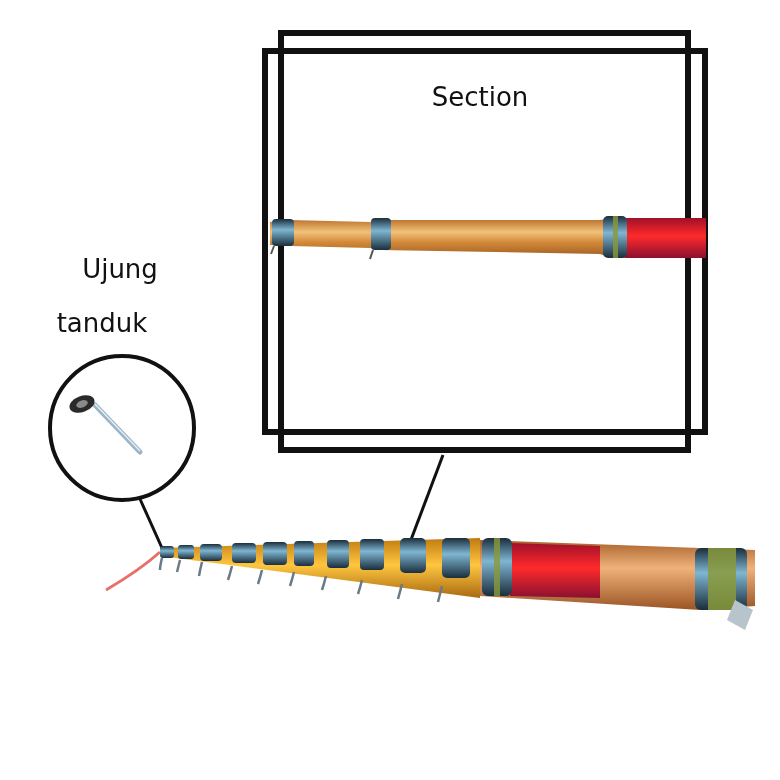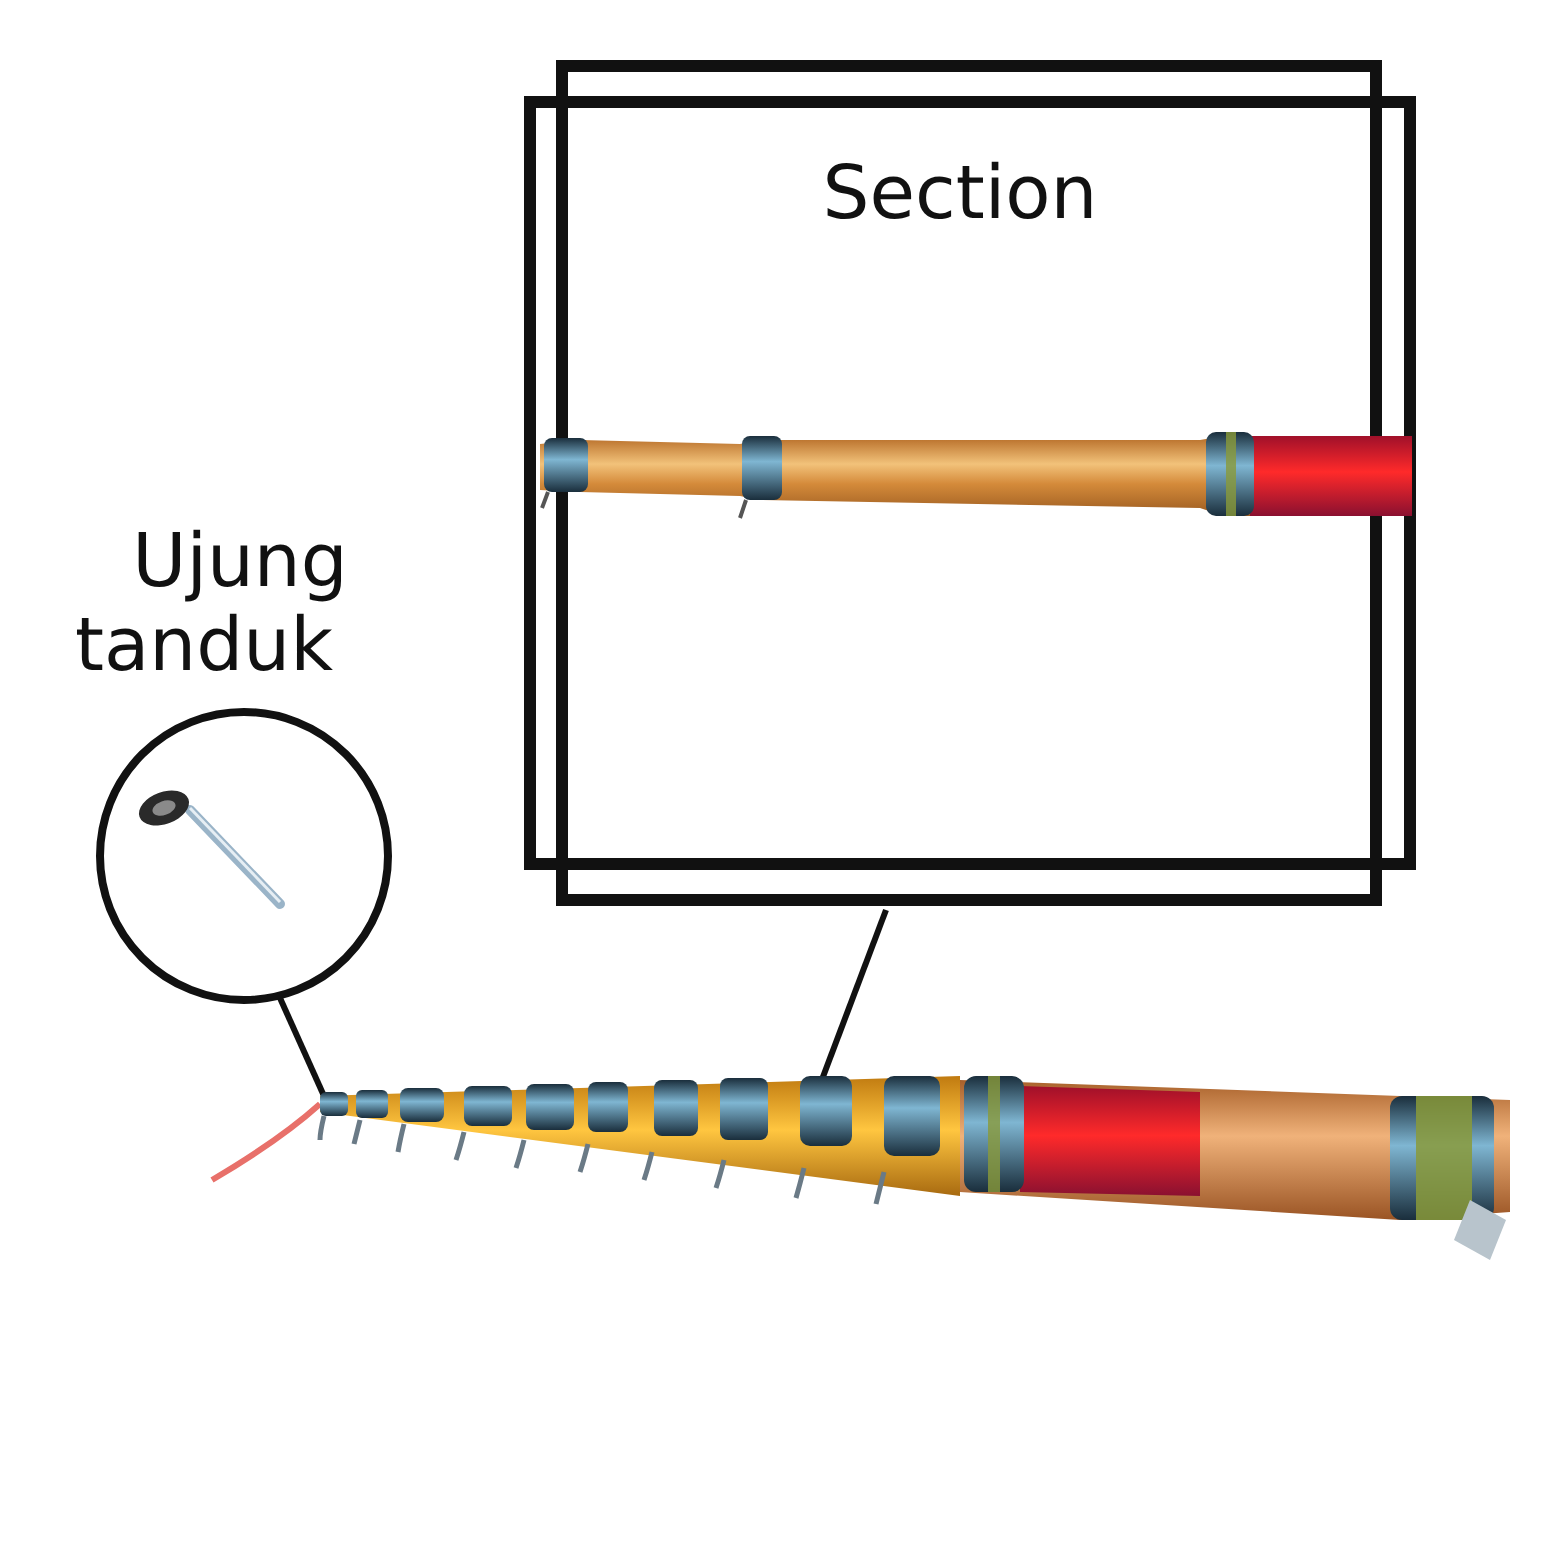--- a/index.html
+++ b/index.html
@@ -1,18 +1,18 @@
 <!DOCTYPE html>
 <html><head>
 <meta charset="utf-8">
 <style>
   html,body{margin:0;padding:0;background:#ffffff;}
   body{width:780px;height:780px;position:relative;overflow:hidden;font-family:"DejaVu Sans","Liberation Sans",sans-serif;}
   svg{position:absolute;left:0;top:0;}
-  .lbl{position:absolute;color:#111;font-size:37px;line-height:46px;text-align:center;}
+  .lbl{position:absolute;color:#111;font-size:26px;line-height:46px;text-align:center;}
 </style>
 </head>
 <body>
 
 <svg width="780" height="780" viewBox="0 0 780 780">
   <defs>
     <linearGradient id="goldG" x1="0" y1="0" x2="0" y2="1">
       <stop offset="0" stop-color="#b56a25"></stop>
       <stop offset="0.35" stop-color="#f2c27a"></stop>
       <stop offset="0.6" stop-color="#d48a3a"></stop>
@@ -104,14 +104,14 @@
       <path d="M294 572 q-2 8 -4 14"></path>
       <path d="M326 576 q-2 8 -4 14"></path>
       <path d="M362 580 q-2 8 -4 14"></path>
       <path d="M402 584 q-2 8 -4 15"></path>
       <path d="M442 586 q-2 8 -4 16"></path>
     </g>
   </g>
 </svg>
 
 <div class="lbl" style="left:380px;top:74px;width:200px;">Section</div>
-<div class="lbl" style="left:30px;top:246px;width:180px;margin-top:12px;">Ujung</div>
+<div class="lbl" style="left:30px;top:246px;width:180px;">Ujung</div>
 <div class="lbl" style="left:12px;top:300px;width:180px;">tanduk</div>
 
 </body></html>

